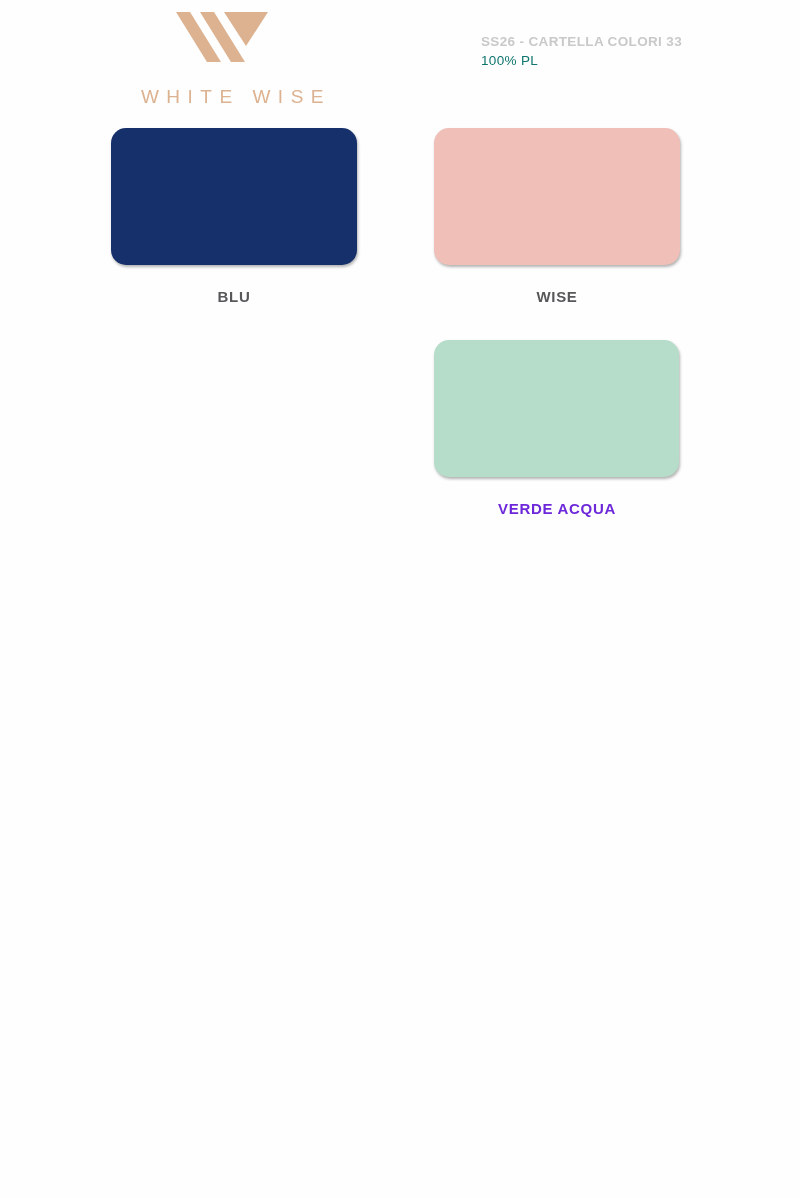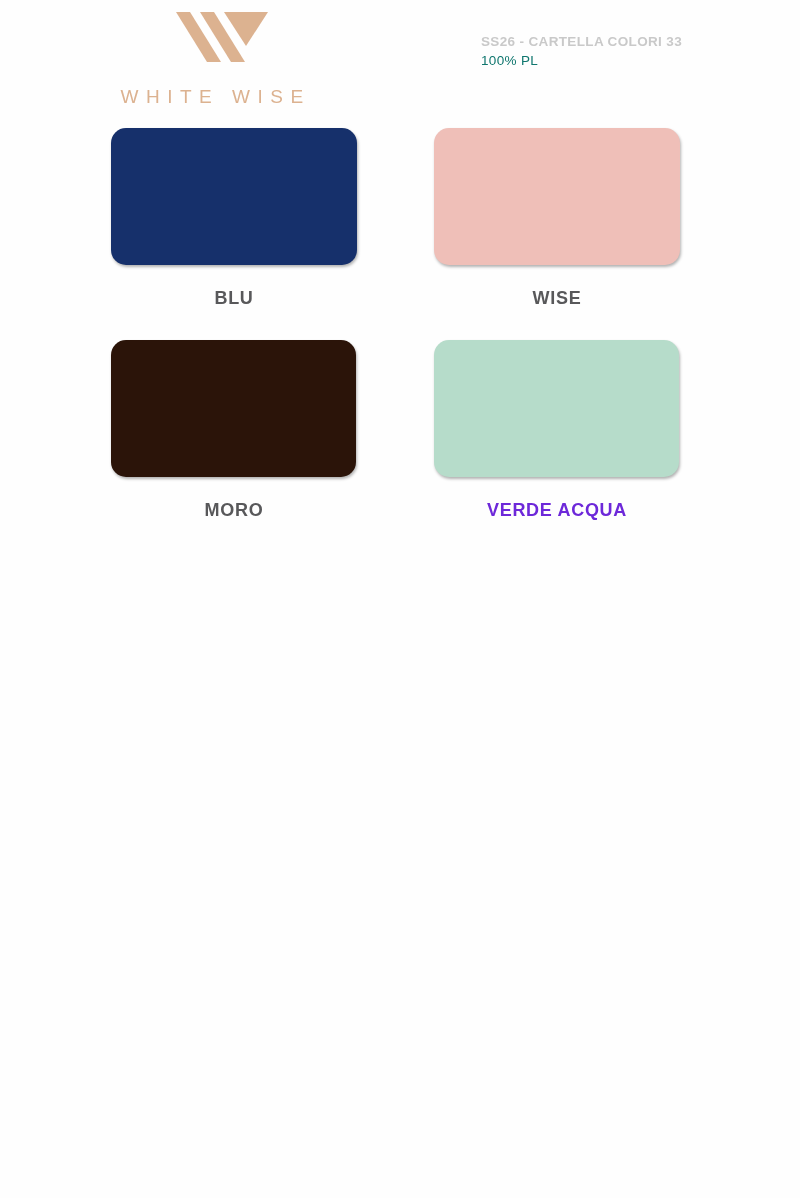--- a/index.html
+++ b/index.html
@@ -53,21 +53,21 @@
 
   .brand-mark svg {
     display: block;
   }
 
   .brand-word {
     position: absolute;
     left: 0;
     top: 78px;
     width: 218px;
-    text-align: left;
+    text-align: right;
     font-size: 19px;
     letter-spacing: 7.5px;
     text-indent: 7.5px;
     color: #dcb290;
     font-weight: 400;
     white-space: nowrap;
   }
 
   .header-meta {
     position: absolute;
@@ -120,21 +120,21 @@
     width: 246px;
     height: 137px;
     border-radius: 15px;
     box-shadow: 1px 2px 3px rgba(0,0,0,0.30);
   }
 
   .swatch-label {
     margin-top: 23px;
     text-align: center;
     width: 246px;
-    font-size: 18px;
+    font-size: 15px;
     font-weight: 700;
     letter-spacing: 0.7px;
     color: #58585a;
     white-space: nowrap;
   }
 
   
   .row-1 .swatch-chip { width: 245px; height: 137px; }
 </style>
 </head>
@@ -169,24 +169,20 @@
         <div class="swatch-chip" style="background: rgb(22, 48, 107);"></div>
         <div class="swatch-label" style="color: rgb(88, 88, 90);">BLU</div>
       </div>
       <div class="swatch-cell col-1">
         <div class="swatch-chip" style="background: rgb(239, 191, 184);"></div>
         <div class="swatch-label" style="color: rgb(88, 88, 90);">WISE</div>
       </div>
     </div>
 
     <div class="swatch-row row-1">
-      <div class="swatch-cell col-0">
-        <div class="swatch-chip" style="background: rgb(43, 20, 9);"></div>
-        <div class="swatch-label" style="color: rgb(88, 88, 90);">MORO</div>
-      </div>
       <div class="swatch-cell col-1">
         <div class="swatch-chip" style="background: rgb(182, 220, 202);"></div>
         <div class="swatch-label" style="color: #6d28d9;">VERDE ACQUA</div>
       </div>
     </div>
 
   </div>
 
 </div>
 

